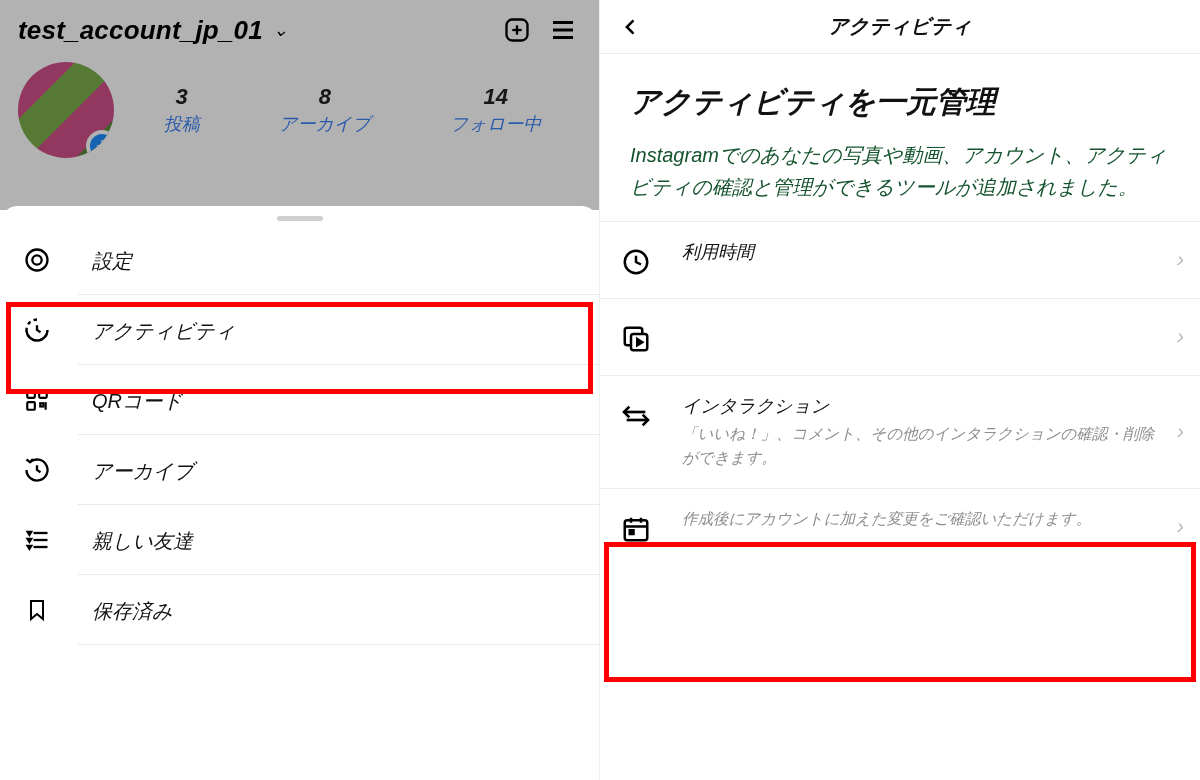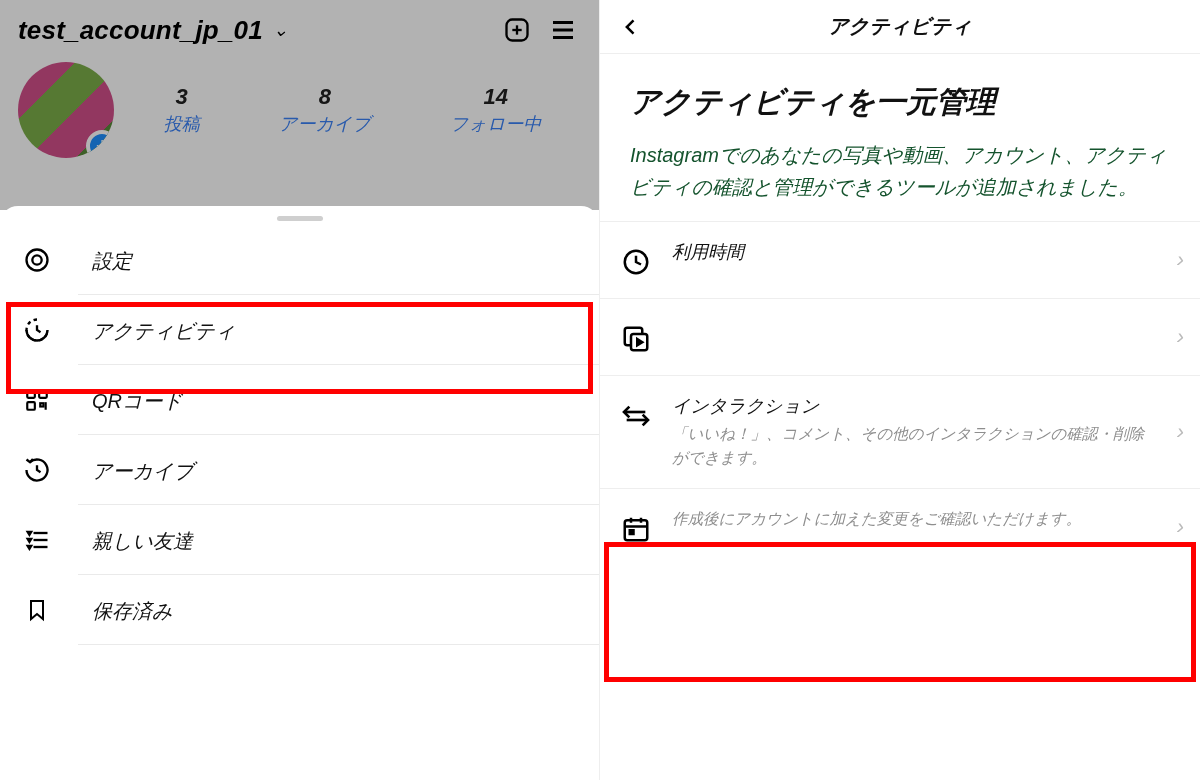--- a/index.html
+++ b/index.html
@@ -39,21 +39,21 @@
   .hl-a.pos1 { top: 302px; }
 
   
   .r-head { display:flex; align-items:center; padding: 8px 14px; height: 54px; border-bottom:1px solid #eee; }
   .back { width:34px; height:34px; display:flex; align-items:center; justify-content:center; }
   .r-title { flex:1; text-align:center; font-size:20px; font-weight:700; color:#111; margin-left:-34px; }
   .r-hero { padding: 28px 30px 18px 30px; }
   .r-hero h1 { font-size:30px; font-weight:900; color:#111; margin-bottom:16px; }
   .r-hero p { font-size:20px; line-height:1.6; color:#14532d; }
   .r-list { border-top:1px solid #eee; }
-  .ri { display:flex; align-items:flex-start; padding:18px 18px 18px 18px; gap:18px; border-bottom:1px solid #eee; position:relative; }
+  .ri { display:flex; align-items:flex-start; padding:18px 18px 18px 18px; gap:28px; border-bottom:1px solid #eee; position:relative; }
   .ri .ic2 { width:36px; height:36px; flex-shrink:0; display:flex; align-items:center; justify-content:center; margin-top:4px; }
   .ri .txt { flex:1; padding-right: 24px; }
   .ri .t1 { font-size:18px; color:#111; margin-bottom:4px; }
   .ri .t2 { font-size:15.5px; color:#8e8e8e; line-height:1.55; }
   .ri .chv { position:absolute; right:16px; top:50%; transform:translateY(-50%); color:#bbb; font-size:22px; }
   .hl-b { position:absolute; border:5px solid #ff0000; z-index:30; pointer-events:none; }
 </style>
 </head>
 <body>
 

